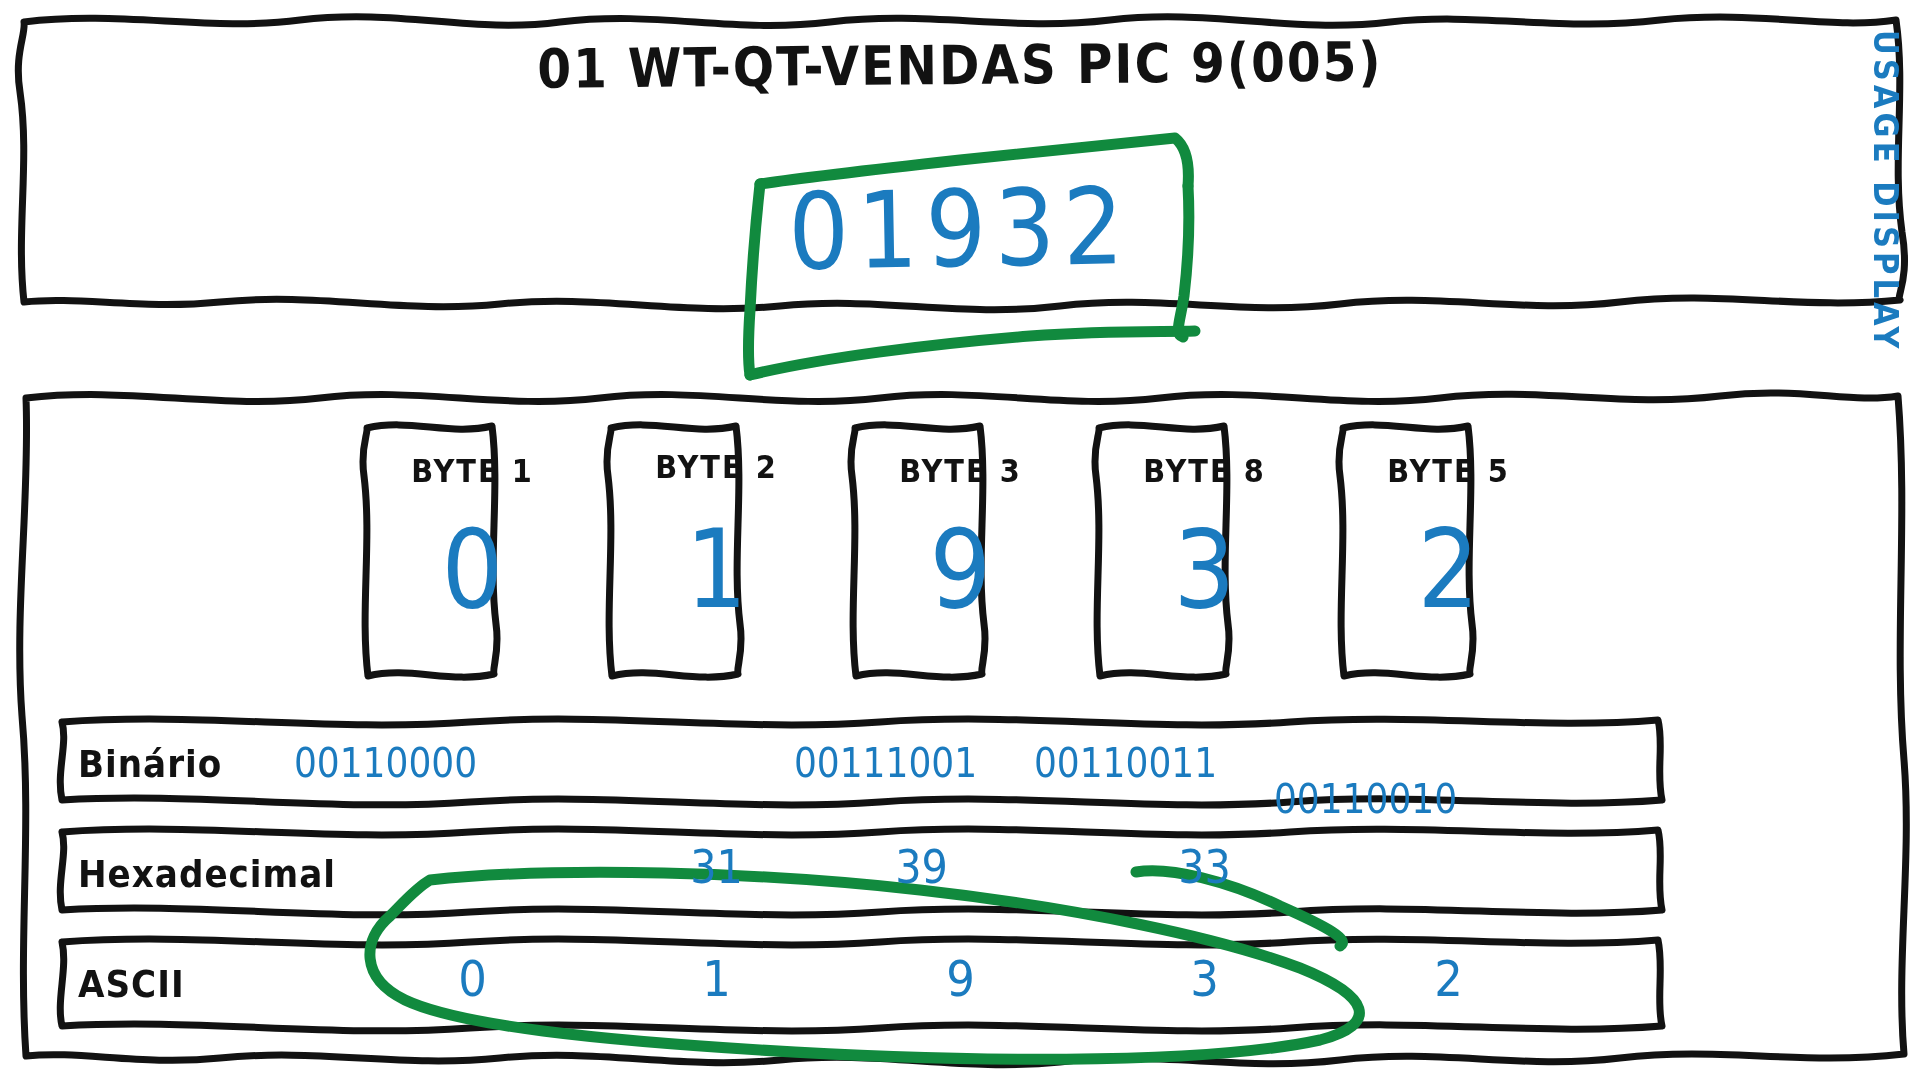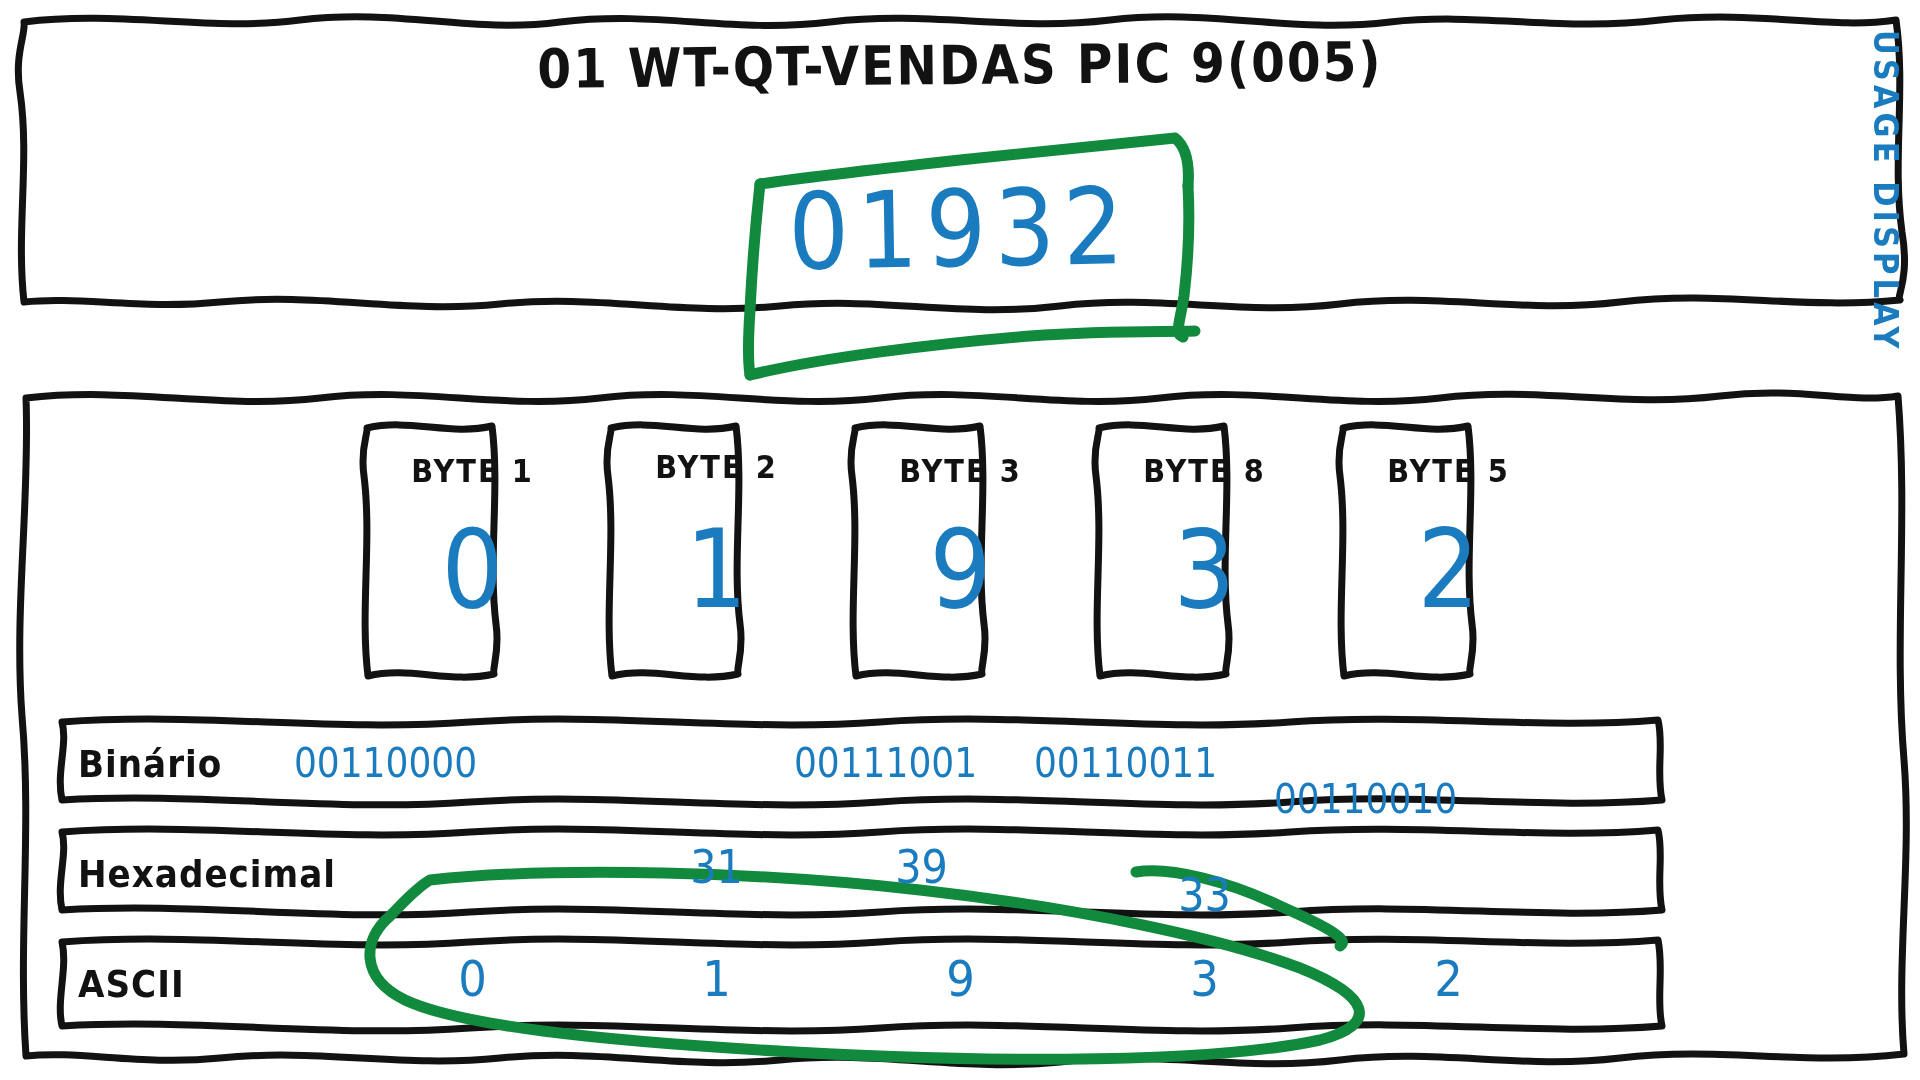--- a/index.html
+++ b/index.html
@@ -299,21 +299,21 @@
 
     <div class="abs row-label ink-black" style="left:78px; top:742px;">Binário</div>
     <div class="abs cell-bin ink-blue" style="left:278px; top:740px;">00110000</div>
     <div class="abs cell-bin ink-blue" style="left:778px; top:740px;">00111001</div>
     <div class="abs cell-bin ink-blue" style="left:1018px; top:740px;">00110011</div>
     <div class="abs cell-bin ink-blue" style="left:1258px; top:740px;margin-top:36px;">00110010</div>
 
     <div class="abs row-label ink-black" style="left:78px; top:852px;">Hexadecimal</div>
     <div class="abs cell-hex ink-blue" style="left:609px; top:840px;">31</div>
     <div class="abs cell-hex ink-blue" style="left:814px; top:840px;">39</div>
-    <div class="abs cell-hex ink-blue" style="left:1097px; top:868px;">33</div>
+    <div class="abs cell-hex ink-blue" style="left:1097px; top:840px;">33</div>
 
     <div class="abs row-label ink-black" style="left:78px; top:962px;">ASCII</div>
     <div class="abs cell-ascii ink-blue" style="left:365px; top:950px;">0</div>
     <div class="abs cell-ascii ink-blue" style="left:609px; top:950px;">1</div>
     <div class="abs cell-ascii ink-blue" style="left:853px; top:950px;">9</div>
     <div class="abs cell-ascii ink-blue" style="left:1097px; top:950px;">3</div>
     <div class="abs cell-ascii ink-blue" style="left:1341px; top:950px;">2</div>
 
   </div>
 </div>

